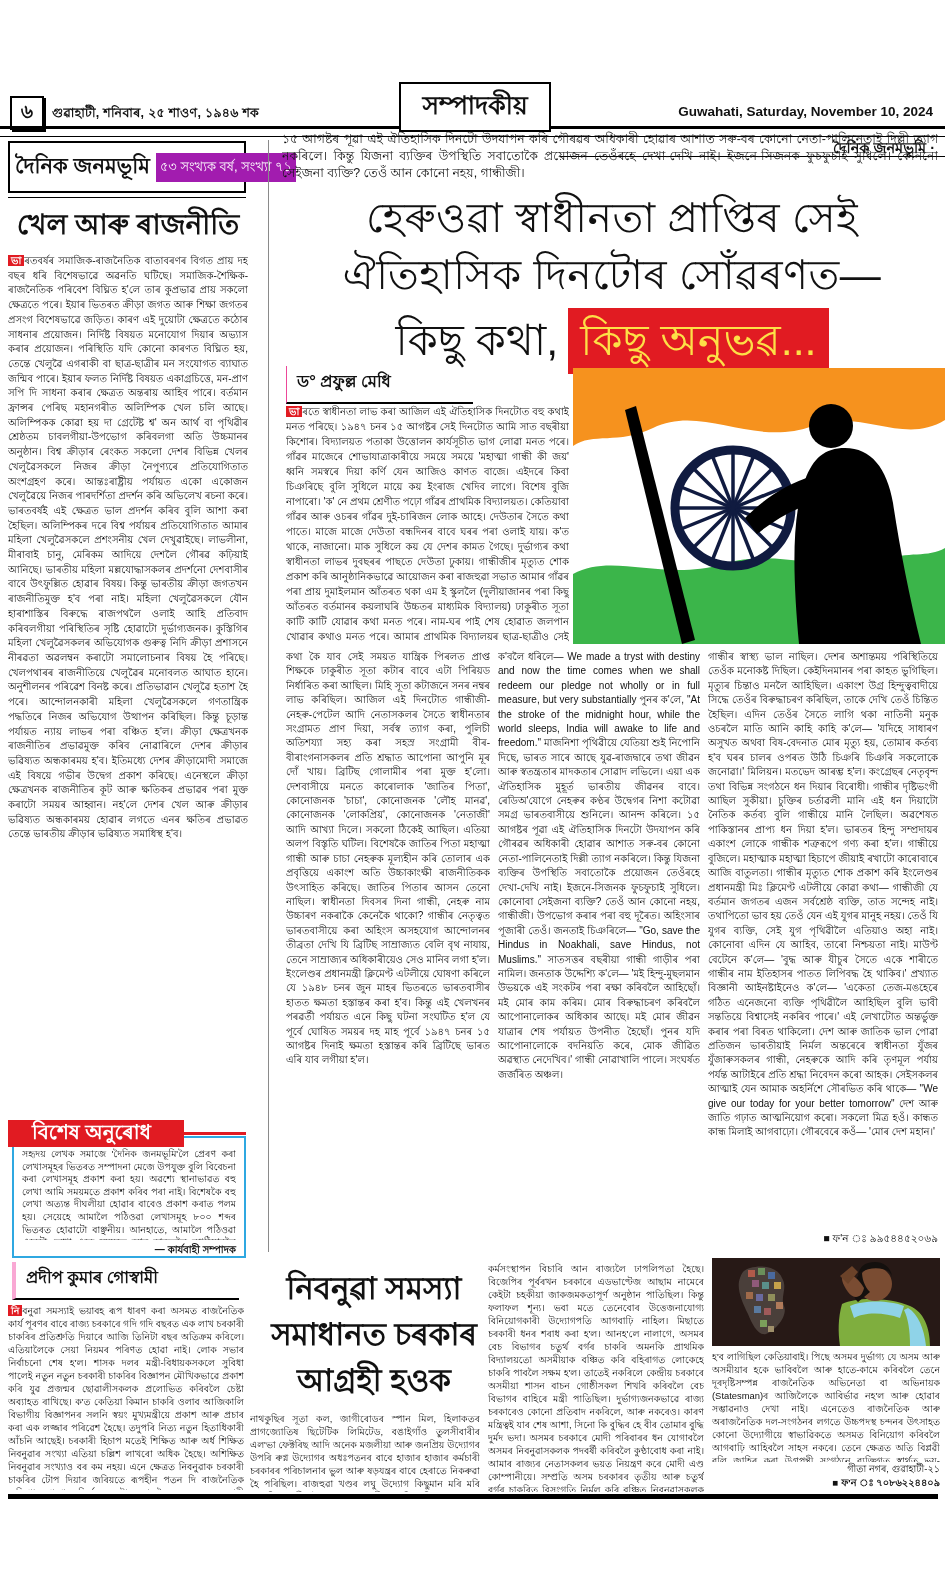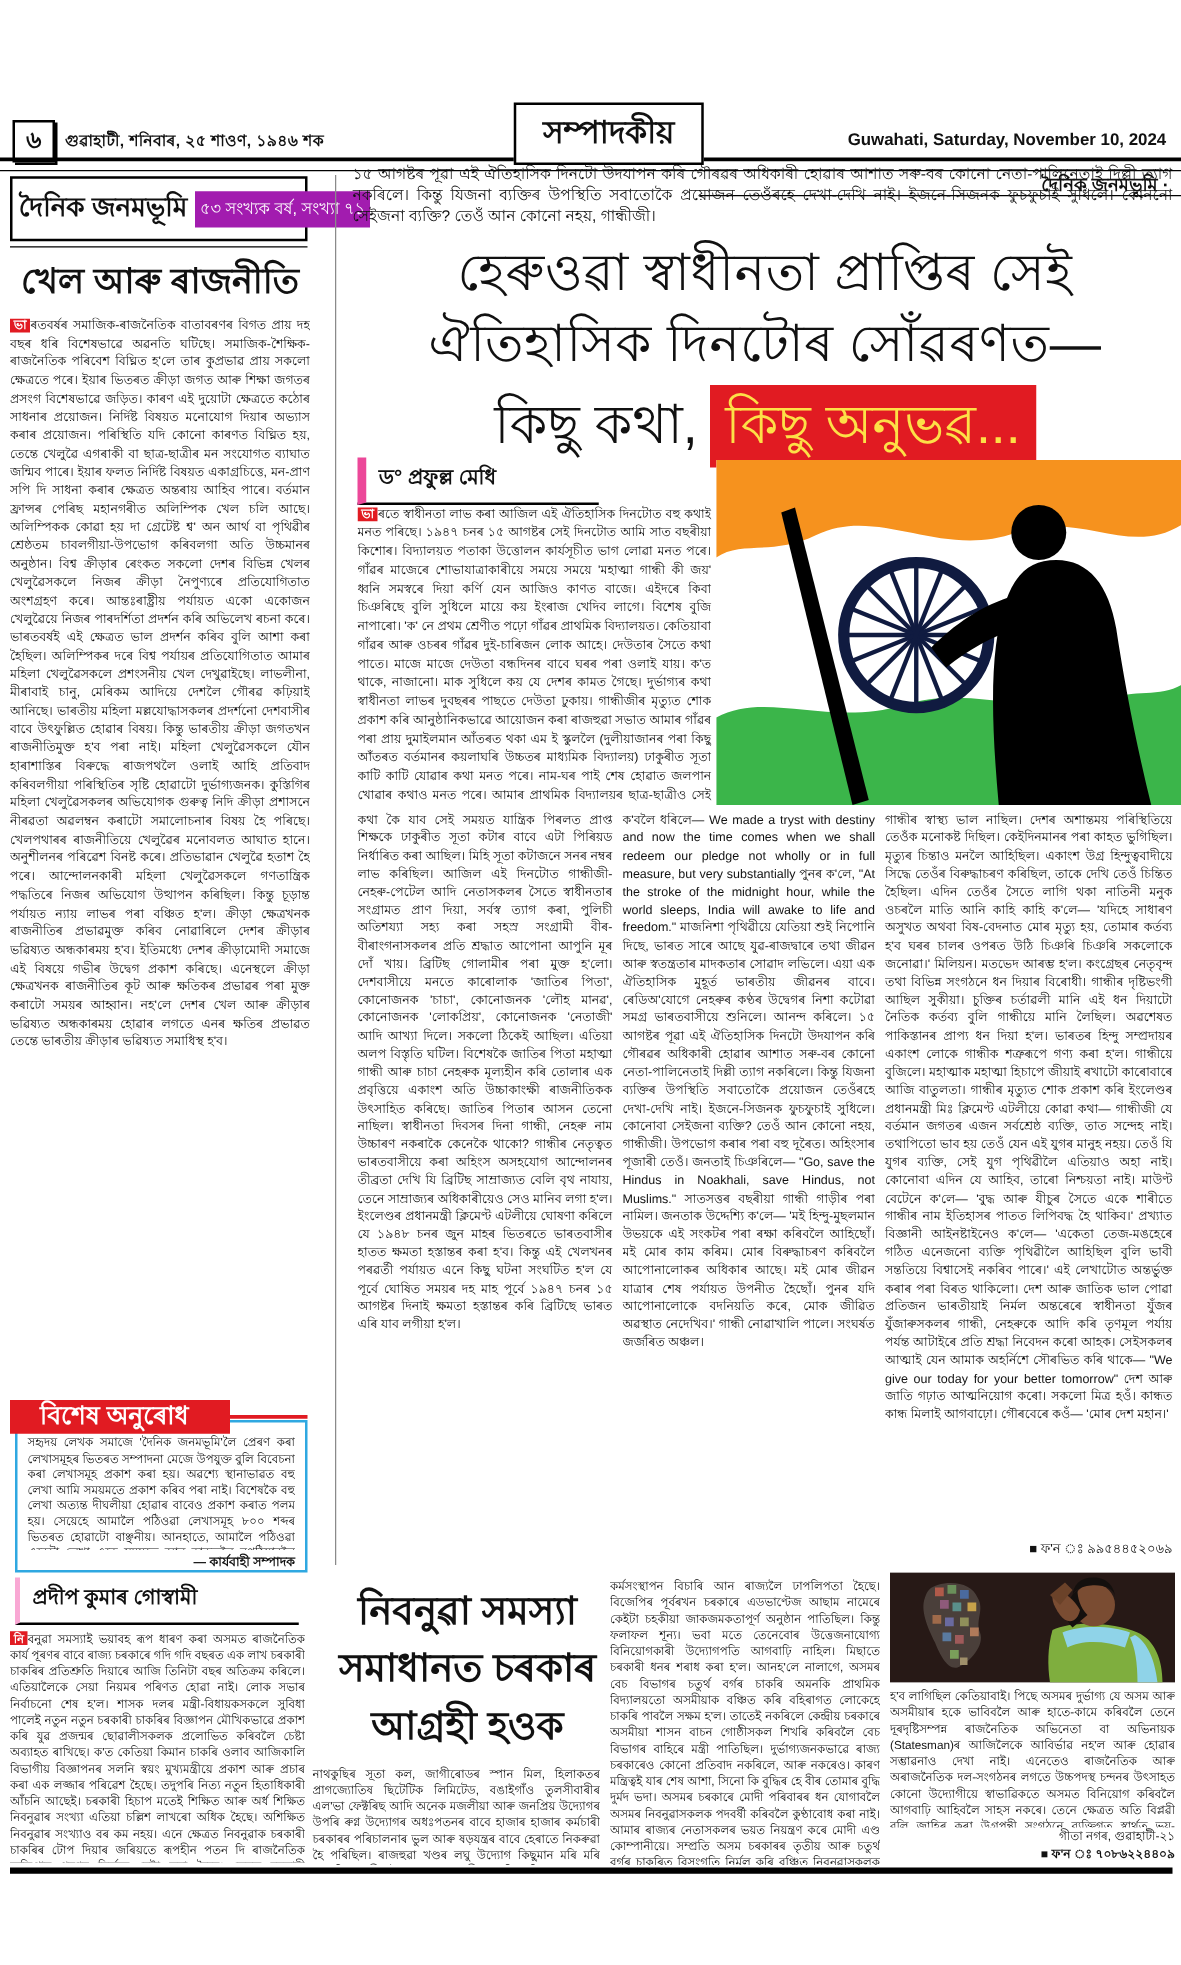--- a/index.html
+++ b/index.html
@@ -5,21 +5,21 @@
   html,body{margin:0;padding:0;background:#e8e8e8;}
   #page{position:relative;width:945px;height:1572px;background:#ffffff;margin:0 auto;
         font-family:"Liberation Sans","DejaVu Sans",sans-serif;color:#111;overflow:hidden;}
   .abs{position:absolute;}
   .just{text-align:justify;overflow:hidden;}
   
   #pagenum{left:10px;top:96px;width:30px;height:30px;border:2px solid #000;box-shadow:2px 2px 0 #000;
            display:flex;align-items:center;justify-content:center;font-size:19px;font-weight:bold;background:#fff;}
   #date-as{left:52px;top:104px;font-size:12.5px;font-weight:bold;letter-spacing:.3px;}
   #section-box{left:399px;top:82px;width:148px;height:46px;border:2.5px solid #000;background:#fff;
-           display:flex;align-items:center;justify-content:center;font-size:25px;font-weight:bold;z-index:3;margin-left:12px;}
+           display:flex;align-items:center;justify-content:center;font-size:25px;font-weight:bold;z-index:3;}
   #date-en{right:12px;top:104px;font-size:13.5px;font-weight:bold;}
   #hrule{left:0;top:126px;width:945px;height:7px;border-top:3px solid #000;border-bottom:1px solid #000;}
   #paper-right{right:10px;top:137px;font-size:14.5px;font-weight:bold;}
   #paper-right-rule{right:0;top:156px;width:385px;height:1px;background:#000;}
   
   #masthead{left:8px;top:141px;width:238px;height:52px;border:2px solid #000;display:flex;align-items:center;
             padding:16px 5px;box-sizing:border-box;gap:6px;background:#fff;}
   #masthead-name{font-size:21px;font-weight:bold;white-space:nowrap;}
   #issue-badge{background:#a21caf;color:#fff;font-size:13px;padding:4px 4px;white-space:nowrap;}
   #masthead-rule{left:8px;top:197px;width:238px;height:1px;background:#000;}
@@ -34,21 +34,21 @@
   #sr-tabline{left:184px;top:1132px;width:62px;height:3px;background:#e11b22;z-index:2;}
   #sr-body{font-size:9.4px;line-height:12.6px;text-align:justify;height:92px;overflow:hidden;}
   #sr-sign{text-align:right;font-size:10px;font-weight:bold;margin-top:2px;}
   
   #vrule{left:268px;top:140px;width:1px;height:1112px;background:#8a8a8a;}
   #intro{left:282px;top:131px;width:656px;font-size:12.4px;line-height:16.8px;font-weight:500;}
   #hl{left:282px;top:190px;width:660px;text-align:center;font-weight:normal;}
   .hl-line{font-size:41px;line-height:57px;letter-spacing:.5px;}
   #hl3{margin-top:4px;font-size:43px;line-height:58px;}
   #hl-red{background:#e11b22;color:#fde047;padding:3px 12px 5px 12px;margin-left:10px;display:inline-block;}
-  #byline1{left:286px;top:366px;width:168px;border-left:7px solid #ec4899;border-bottom:2px solid #000;
+  #byline1{left:286px;top:366px;width:168px;border-left:1px solid #ec4899;border-bottom:2px solid #000;
            padding:3px 8px 6px 10px;font-size:16.5px;font-weight:bold;}
   #colw{left:286px;top:404px;width:283px;height:240px;font-size:10px;line-height:15px;}
   #flag-img{left:573px;top:368px;width:372px;height:276px;}
   #col1{left:286px;top:650px;width:204px;height:596px;font-size:10px;line-height:14.4px;}
   #col2{left:498px;top:650px;width:202px;height:596px;font-size:10px;line-height:14.4px;}
   #col3{left:708px;top:650px;width:230px;height:578px;font-size:10px;line-height:14.4px;}
   #phone1{left:708px;top:1231px;width:230px;text-align:right;font-size:10.5px;font-weight:normal;}
   
   #byline2{left:12px;top:1262px;width:205px;border-left:4px solid #f9a8d4;border-bottom:2px solid #000;
            padding:3px 8px 6px 10px;font-size:16.5px;font-weight:bold;}

